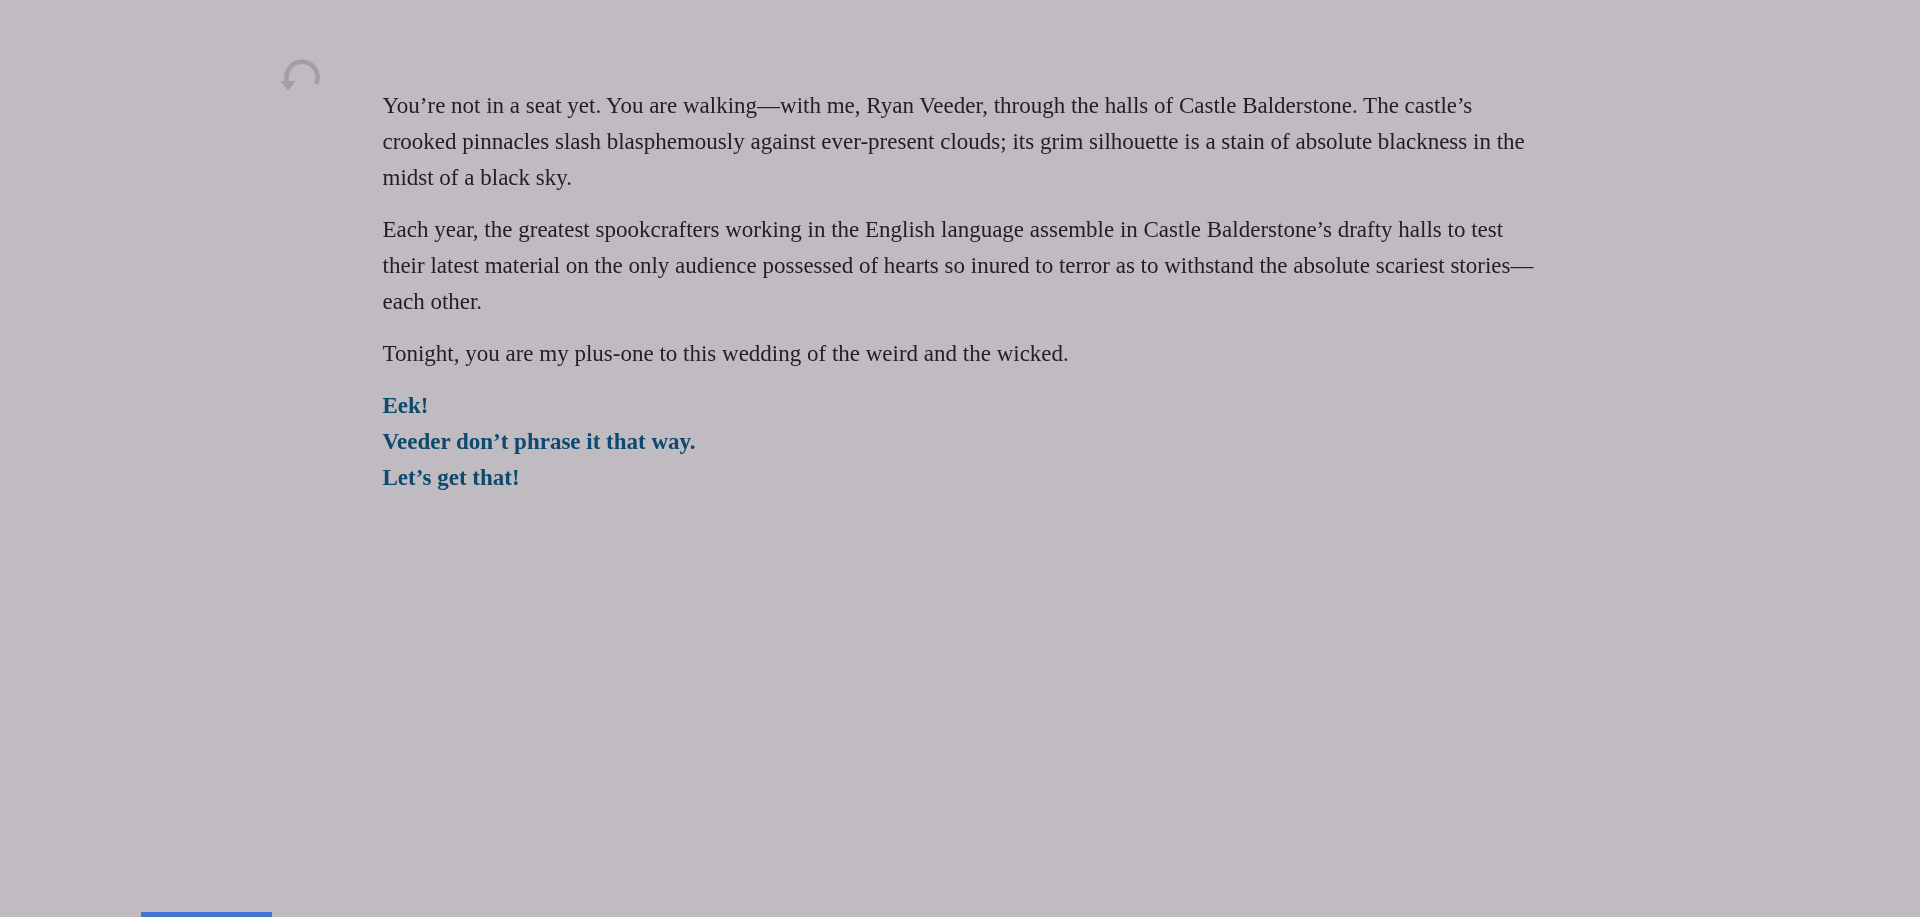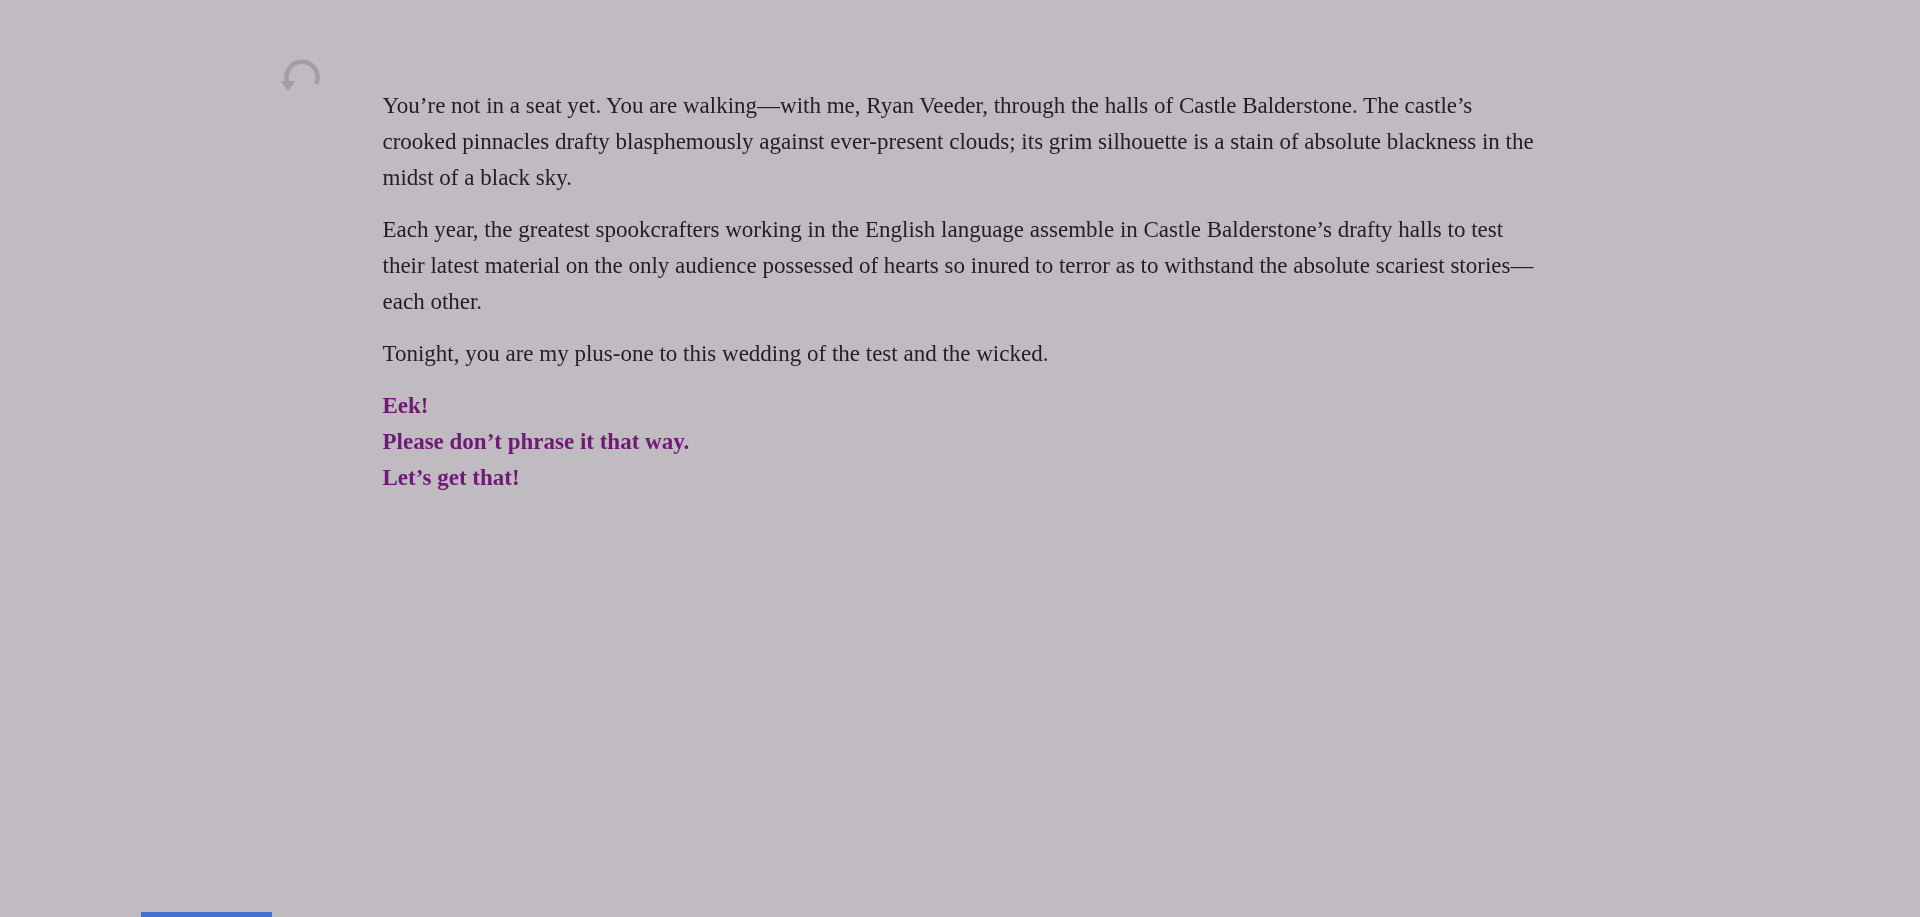--- a/index.html
+++ b/index.html
@@ -33,21 +33,21 @@
     cursor: pointer;
     padding: 0;
   }
   .undo-button svg { display: block; }
   .choices {
     margin-top: 15px;
   }
   .choice-link {
     display: block;
     font-weight: bold;
-    color: #701a75;
+    color: #0c4a6e;
     text-decoration: none;
     line-height: 36px;
     cursor: pointer;
   }
   .progress-bar {
     position: fixed;
     left: 141px;
     bottom: 0;
     width: 131px;
     height: 5px;
@@ -59,25 +59,25 @@
 
 <main class="story-column">
 
   <button class="undo-button" title="">
     <svg width="52" height="52" viewBox="0 0 52 52">
       <path d="M13 36 A 15.5 15.5 0 1 1 41 36" fill="none" stroke="#a39da5" stroke-width="4.5"></path>
       <polygon points="5.5,33 20.5,33 13,43" fill="#a39da5"></polygon>
     </svg>
   </button>
 
-  <p class="story-paragraph">You’re not in a seat yet. You are walking—with me, Ryan Veeder, through the halls of Castle Balderstone. The castle’s crooked pinnacles drafty blasphemously against ever-present clouds; its grim silhouette is a stain of absolute blackness in the midst of a black sky.</p>
+  <p class="story-paragraph">You’re not in a seat yet. You are walking—with me, Ryan Veeder, through the halls of Castle Balderstone. The castle’s crooked pinnacles slash blasphemously against ever-present clouds; its grim silhouette is a stain of absolute blackness in the midst of a black sky.</p>
   <p class="story-paragraph">Each year, the greatest spookcrafters working in the English language assemble in Castle Balderstone’s drafty halls to test their latest material on the only audience possessed of hearts so inured to terror as to withstand the absolute scariest stories—each other.</p>
-  <p class="story-paragraph">Tonight, you are my plus-one to this wedding of the test and the wicked.</p>
+  <p class="story-paragraph">Tonight, you are my plus-one to this wedding of the weird and the wicked.</p>
 
   <nav class="choices">
     <a class="choice-link">Eek!</a>
-    <a class="choice-link">Please don’t phrase it that way.</a>
+    <a class="choice-link">Veeder don’t phrase it that way.</a>
     <a class="choice-link">Let’s get that!</a>
   </nav>
 
 </main>
 
 <div class="progress-bar"></div>
 
 </body></html>

